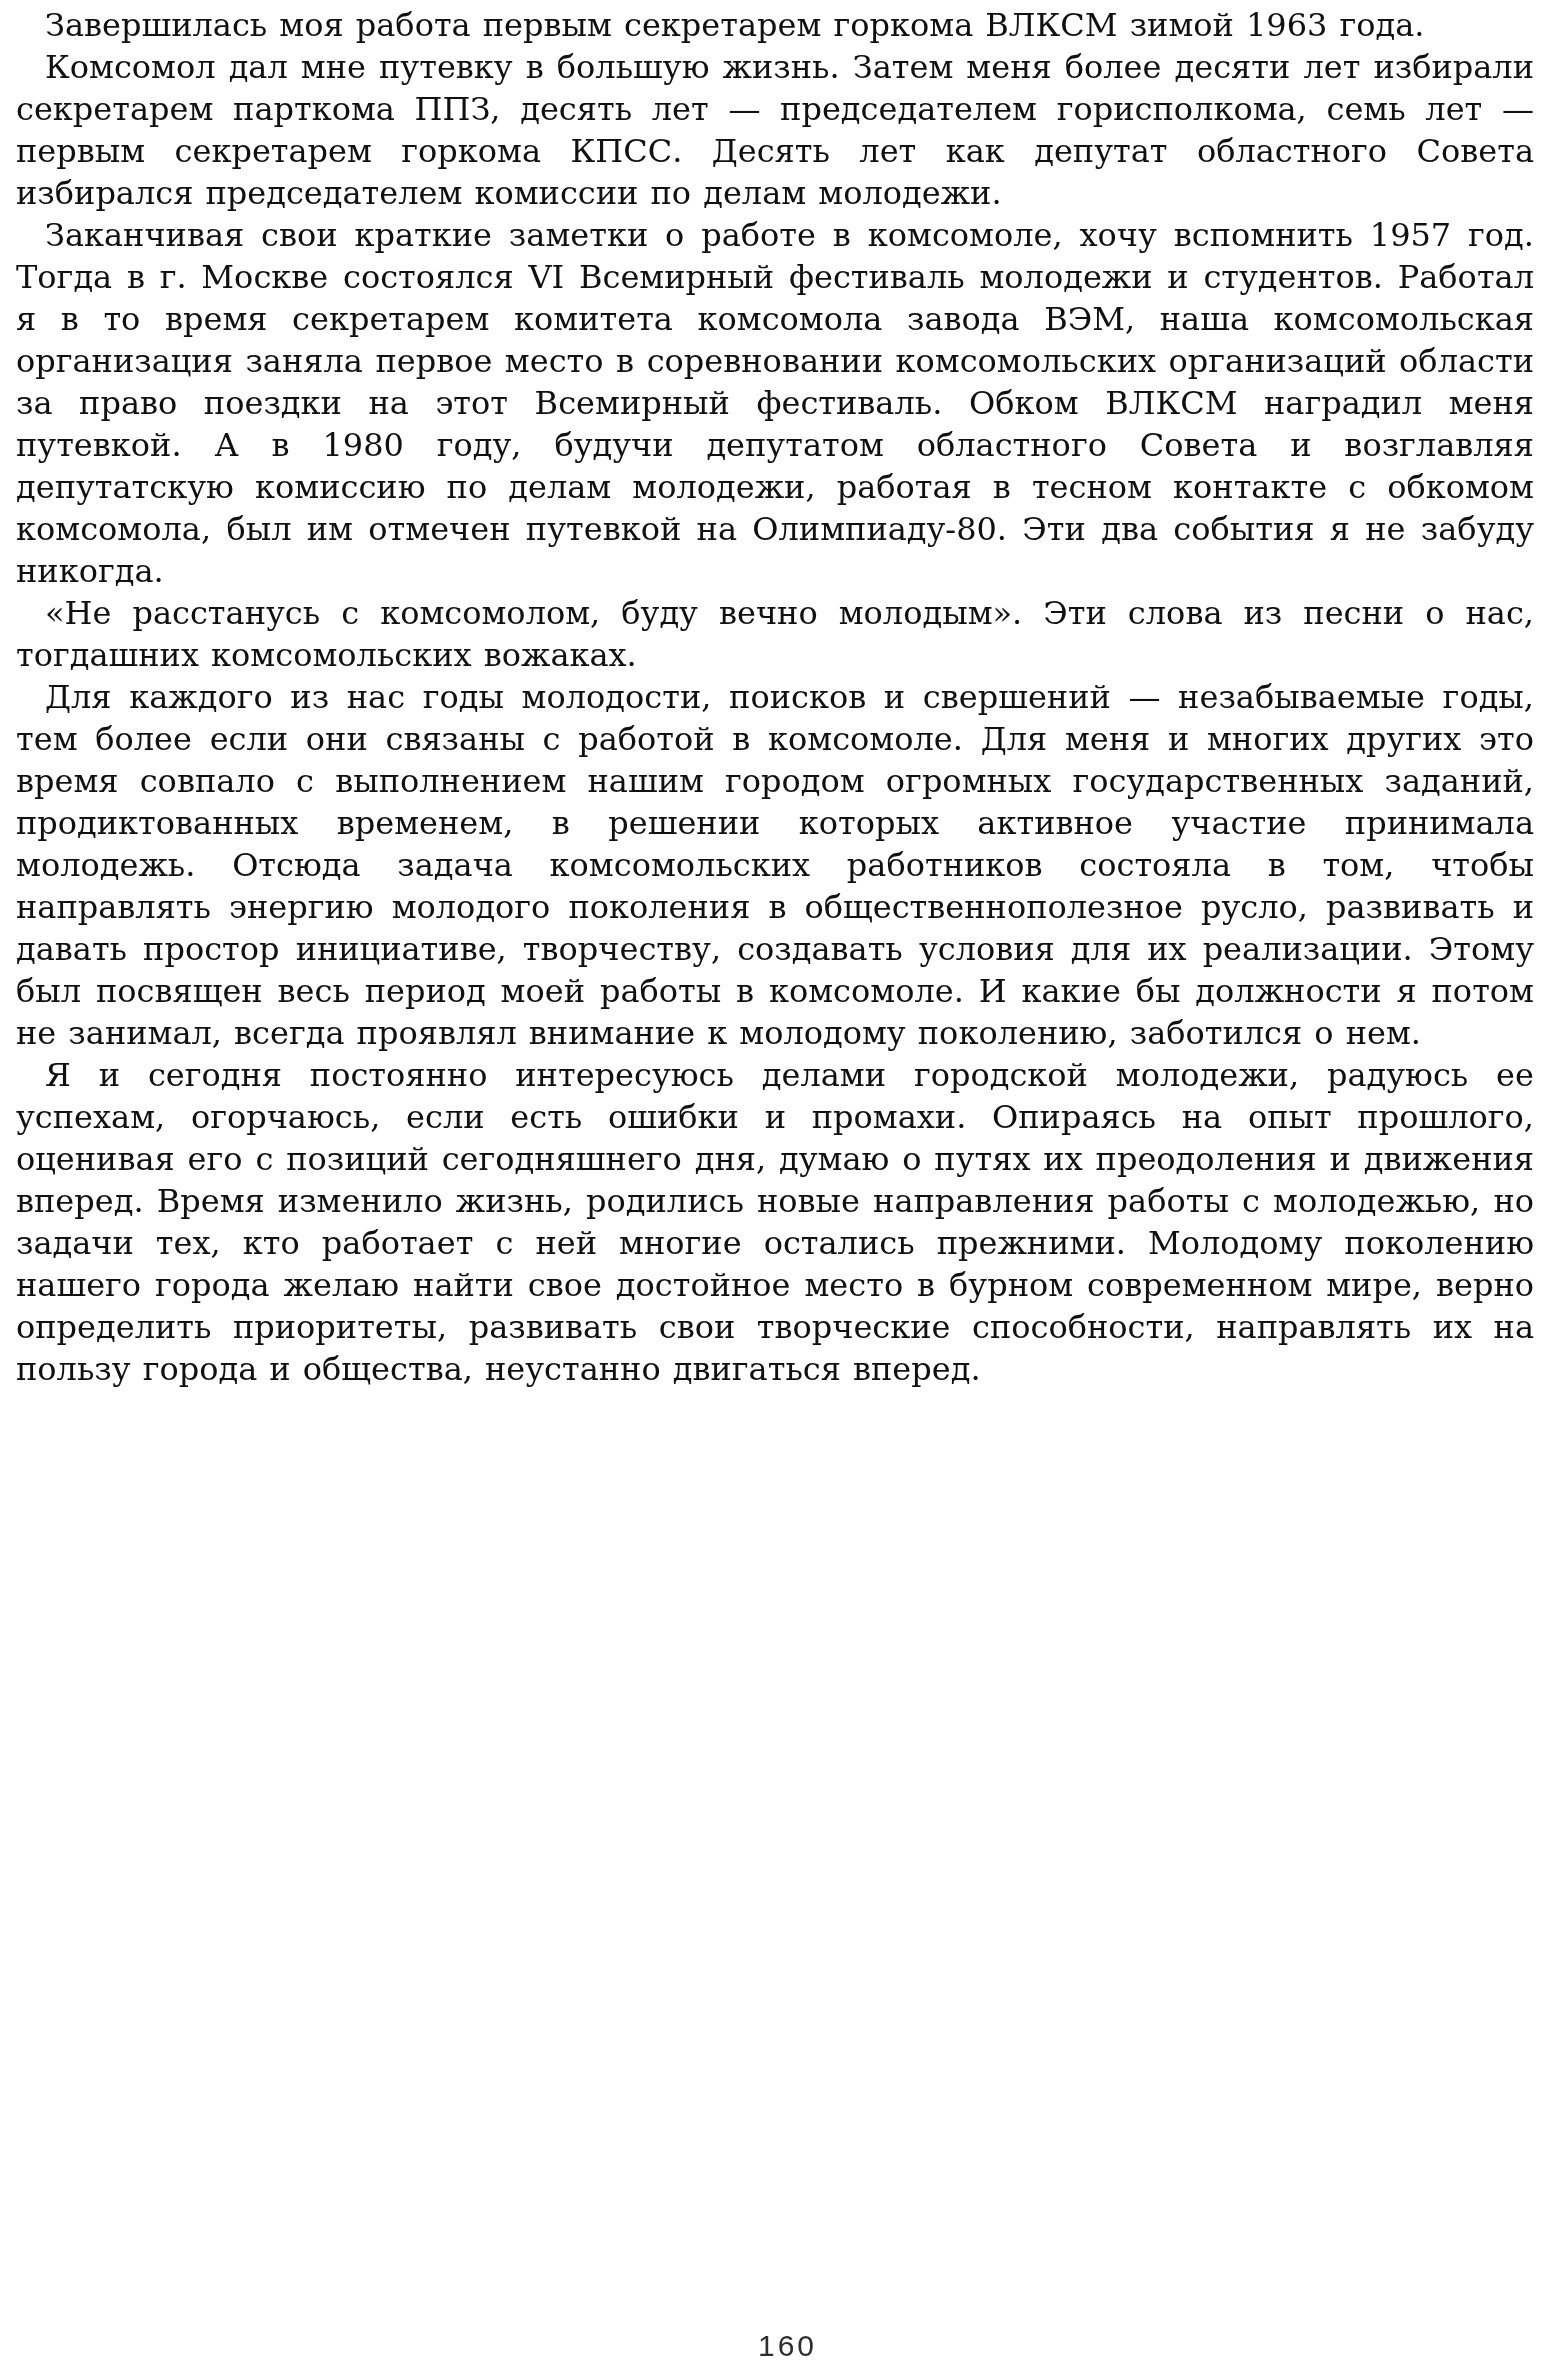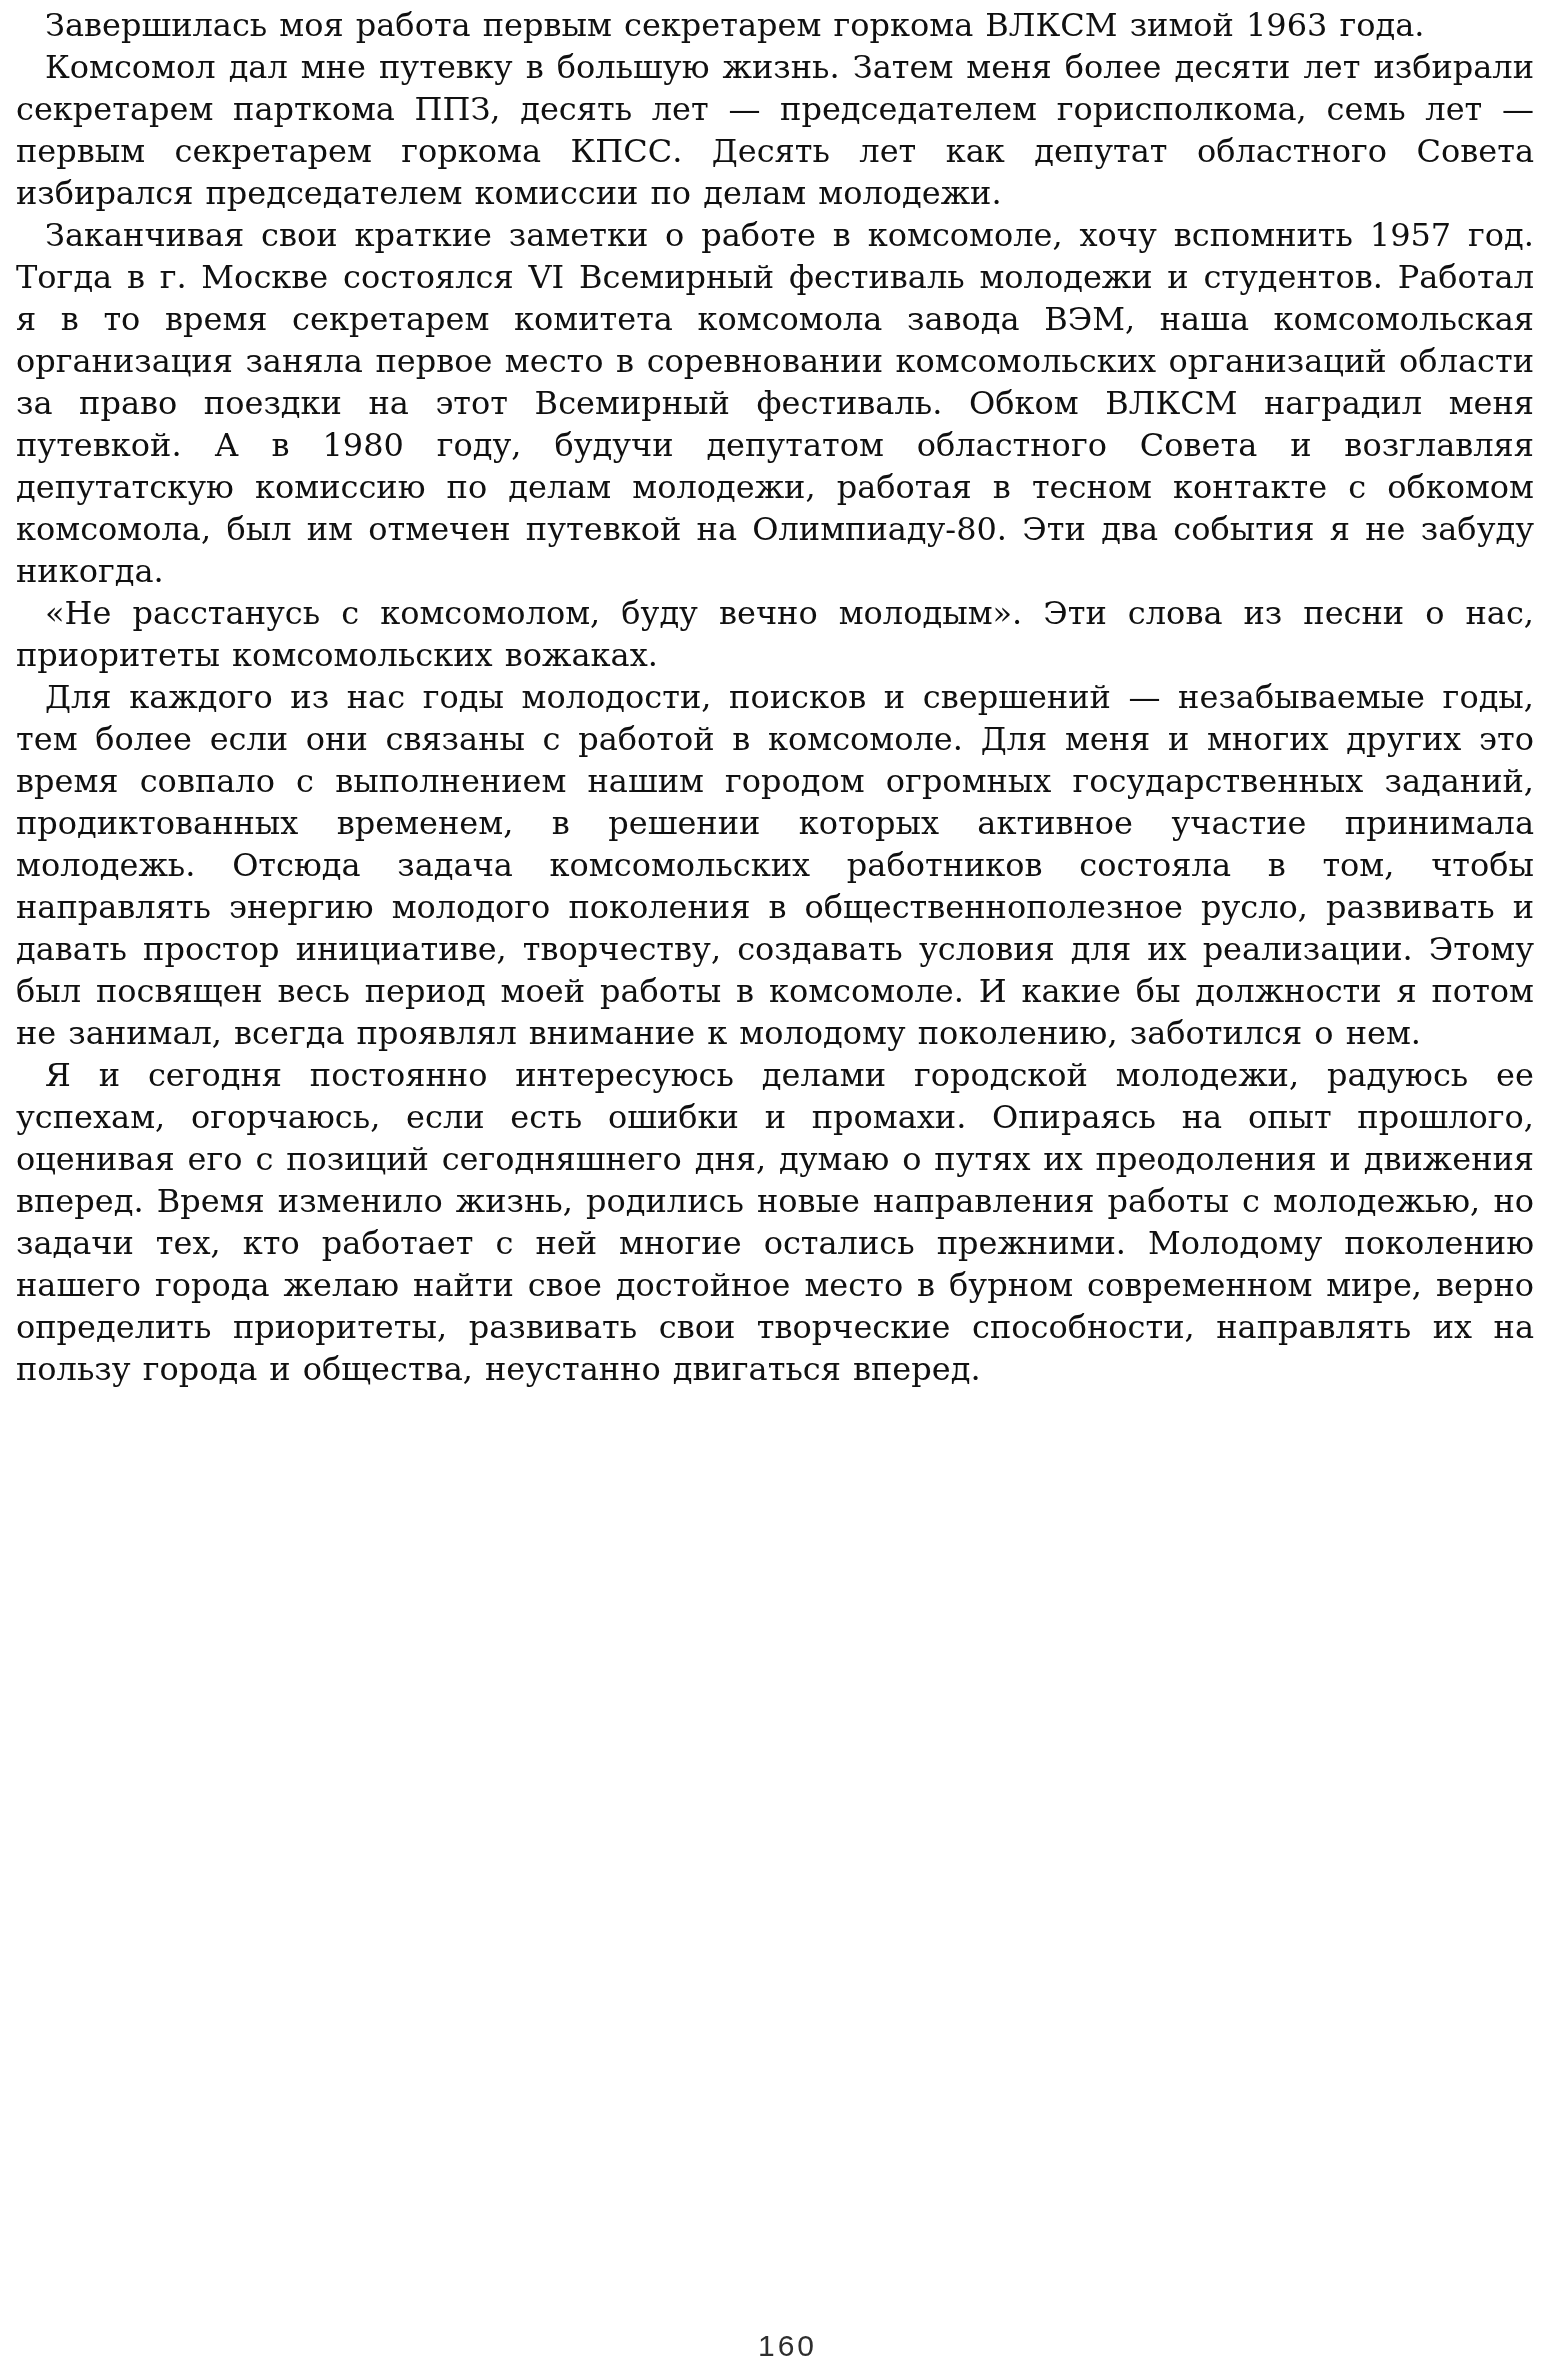--- a/index.html
+++ b/index.html
@@ -45,19 +45,19 @@
   }
 </style>
 </head>
 <body>
 
 <div class="page">
   <div class="text-body">
     <p>Завершилась моя работа первым секретарем горкома ВЛКСМ зимой 1963 года.</p>
     <p>Комсомол дал мне путевку в большую жизнь. Затем меня более десяти лет избирали секретарем парткома ППЗ, десять лет — председателем горисполкома, семь лет — первым секретарем горкома КПСС. Десять лет как депутат областного Совета избирался председателем комиссии по делам молодежи.</p>
     <p>Заканчивая свои краткие заметки о работе в комсомоле, хочу вспомнить 1957 год. Тогда в г. Москве состоялся VI Всемирный фестиваль молодежи и студентов. Работал я в то время секретарем комитета комсомола завода ВЭМ, наша комсомольская организация заняла первое место в соревновании комсомольских организаций области за право поездки на этот Всемирный фестиваль. Обком ВЛКСМ наградил меня путевкой. А в 1980 году, будучи депутатом областного Совета и возглавляя депутатскую комиссию по делам молодежи, работая в тесном контакте с обкомом комсомола, был им отмечен путевкой на Олимпиаду-80. Эти два события я не забуду никогда.</p>
-    <p>«Не расстанусь с комсомолом, буду вечно молодым». Эти слова из песни о нас, приоритеты комсомольских вожаках.</p>
+    <p>«Не расстанусь с комсомолом, буду вечно молодым». Эти слова из песни о нас, тогдашних комсомольских вожаках.</p>
     <p>Для каждого из нас годы молодости, поисков и свершений — незабываемые годы, тем более если они связаны с работой в комсомоле. Для меня и многих других это время совпало с выполнением нашим городом огромных государственных заданий, продиктованных временем, в решении которых активное участие принимала молодежь. Отсюда задача комсомольских работников состояла в том, чтобы направлять энергию молодого поколения в общественнополезное русло, развивать и давать простор инициативе, творчеству, создавать условия для их реализации. Этому был посвящен весь период моей работы в комсомоле. И какие бы должности я потом не занимал, всегда проявлял внимание к молодому поколению, заботился о нем.</p>
     <p>Я и сегодня постоянно интересуюсь делами городской молодежи, радуюсь ее успехам, огорчаюсь, если есть ошибки и промахи. Опираясь на опыт прошлого, оценивая его с позиций сегодняшнего дня, думаю о путях их преодоления и движения вперед. Время изменило жизнь, родились новые направления работы с молодежью, но задачи тех, кто работает с ней многие остались прежними. Молодому поколению нашего города желаю найти свое достойное место в бурном современном мире, верно определить приоритеты, развивать свои творческие способности, направлять их на пользу города и общества, неустанно двигаться вперед.</p>
   </div>
   <div class="page-number">160</div>
 </div>
 
 
 </body></html>

